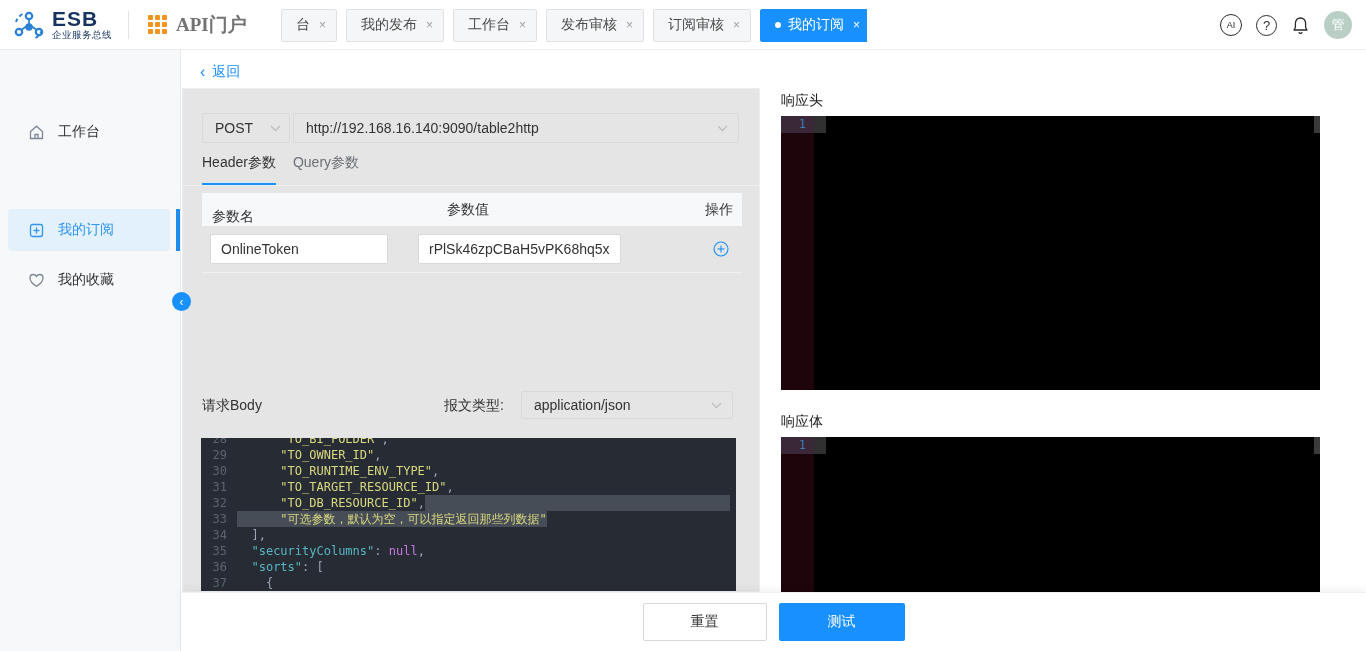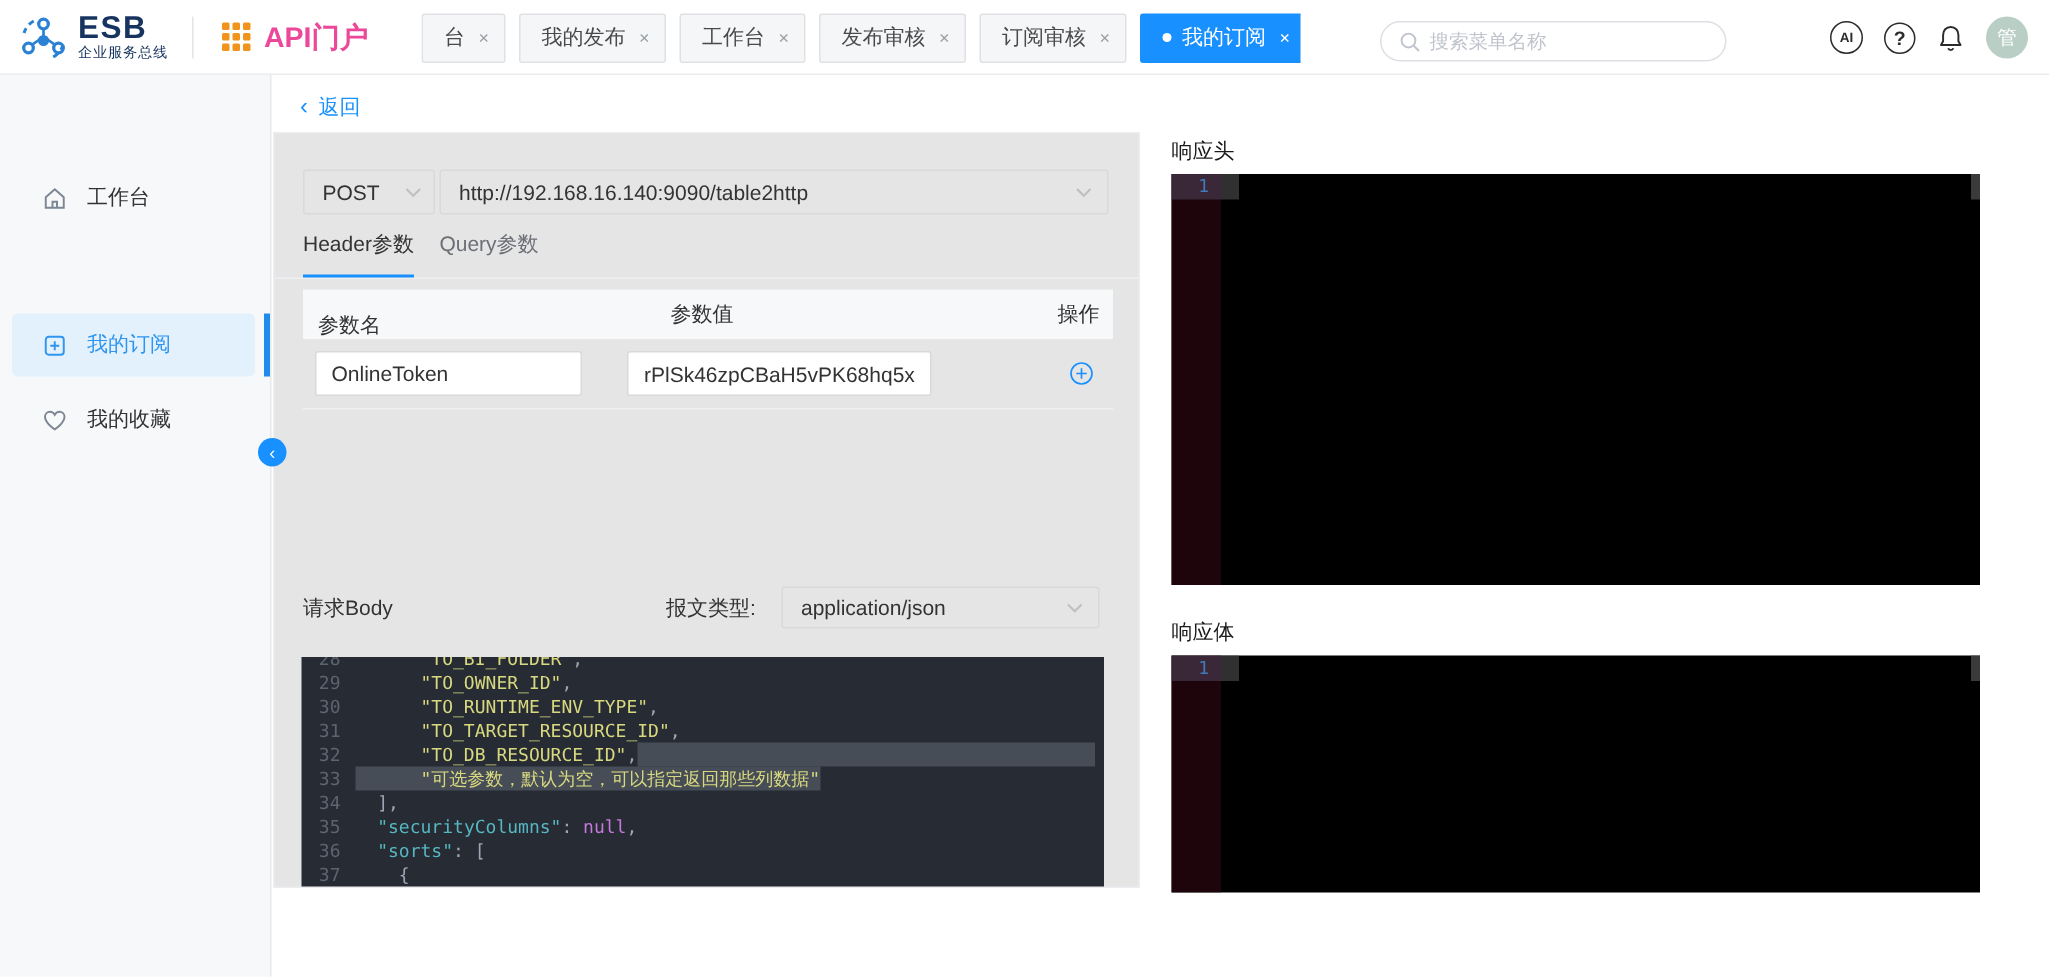--- a/index.html
+++ b/index.html
@@ -10,42 +10,42 @@
   .app-header { position:absolute; left:0; top:0; width:1366px; height:50px; background:#fff;
     border-bottom:1px solid #ececec; z-index:30; }
   .logo-wrap { position:absolute; left:12px; top:8px; display:flex; align-items:center; }
   .logo-text { margin-left:6px; }
   .logo-brand { font-size:21px; font-weight:bold; color:#17335f; letter-spacing:1px; line-height:20px; }
   .logo-sub { font-size:9.5px; color:#17335f; letter-spacing:.5px; }
   .header-divider { position:absolute; left:128px; top:11px; width:1px; height:28px; background:#e3e3e3; }
   .portal-grid { position:absolute; left:148px; top:15px; width:20px; height:20px;
     display:grid; grid-template-columns:repeat(3,5px); grid-template-rows:repeat(3,5px); gap:2px; }
   .portal-grid i { background:#f0941d; border-radius:1px; }
-  .portal-title { position:absolute; left:176px; top:12px; font-size:19px; font-weight:bold; color:#ec4899; }
+  .portal-title { position:absolute; left:176px; top:12px; font-size:19px; font-weight:bold; color:#737373;font-family:Liberation Serif, serif; }
 
   .tab-strip { position:absolute; left:281px; top:8px; width:586px; height:34px;
     display:flex; gap:9px; overflow:hidden; align-items:center; }
   .nav-tab { flex:0 0 auto; height:33px; display:flex; align-items:center; padding:0 10px 0 14px;
     background:#f5f6f7; border:1px solid #dfe1e4; border-radius:2px; font-size:14px; color:#4a4a4a;
     cursor:pointer; white-space:nowrap; }
   .nav-tab .x { margin-left:9px; font-size:12px; color:#9aa0a6; }
   .nav-tab.active { background:#1890ff; border-color:#1890ff; color:#fff; }
   .nav-tab.active .x { color:#fff; }
   .nav-tab .dot { width:6px; height:6px; border-radius:50%; background:#fff; margin-right:7px; }
 
   .search-box { position:absolute; left:920px; top:14px; width:231px; height:27px;
     border:1px solid #dcdfe3; border-radius:14px; display:flex; align-items:center; padding:0 12px; }
   .search-box svg { flex:0 0 auto; margin-right:6px; }
   .search-box input { border:0; outline:none; font-size:13px; color:#333; width:100%; background:transparent;
     font-family:"Liberation Sans",sans-serif; }
   .search-box input::placeholder { color:#c0c4cc; }
 
   .hdr-icons { position:absolute; right:14px; top:0; height:50px; display:flex; align-items:center; gap:14px; }
   .round-badge { width:22px; height:22px; border:1.6px solid #2b2b2b; border-radius:50%;
-    display:flex; align-items:center; justify-content:center; font-weight:bold; color:#2b2b2b; cursor:pointer; }
+    display:flex; align-items:center; justify-content:center; font-weight:normal; color:#2b2b2b; cursor:pointer; }
   .badge-ai { font-size:9px; }
   .badge-help { font-size:13px; width:21px; height:21px; }
   .bell { cursor:pointer; display:flex; }
   .avatar { width:28px; height:28px; border-radius:50%; background:#b9cfc6; color:#fff; font-size:13px;
     display:flex; align-items:center; justify-content:center; cursor:pointer; }
 
   
   .sidebar { position:absolute; left:0; top:50px; width:181px; height:601px; background:#f7f8fa;
     border-right:1px solid #e8eaec; z-index:10; }
   .side-item { position:absolute; left:8px; width:162px; height:42px; display:flex; align-items:center;
@@ -188,27 +188,20 @@
         <span>订阅审核</span>
         <span class="x">×</span>
       </div>
       <div class="nav-tab active">
         <span class="dot"></span>
         <span>我的订阅</span>
         <span class="x">×</span>
       </div>
     </div>
 
-  <div class="search-box">
-    <svg width="14" height="14" viewBox="0 0 14 14">
-      <circle cx="6" cy="6" r="4.6" fill="none" stroke="#c0c4cc" stroke-width="1.3"></circle>
-      <line x1="9.5" y1="9.5" x2="13" y2="13" stroke="#c0c4cc" stroke-width="1.3"></line>
-    </svg>
-    <input type="text" placeholder="搜索菜单名称" style="">
-  </div>
 
   <div class="hdr-icons">
     <div class="round-badge badge-ai">AI</div>
     <div class="round-badge badge-help">?</div>
     <span class="bell">
       <svg width="19" height="19" viewBox="0 0 19 19">
         <path d="M9.5 2 C6.4 2 4.4 4.3 4.4 7.3 L4.4 11.5 L3 14 L16 14 L14.6 11.5 L14.6 7.3 C14.6 4.3 12.6 2 9.5 2 Z" fill="none" stroke="#2b2b2b" stroke-width="1.3" stroke-linejoin="round"></path>
         <path d="M7.8 16.2 A1.8 1.8 0 0 0 11.2 16.2" fill="none" stroke="#2b2b2b" stroke-width="1.3"></path>
       </svg>
     </span>
@@ -371,13 +364,17 @@
   </div>
 
   <div class="resp-label" style="left:600px; top:363px;">响应体</div>
   <div class="resp-panel" style="top:387px; height:158px;">
     <div class="resp-gutter"></div>
     <div class="resp-line1">1</div>
     <div class="resp-cursorblock"></div>
     <div class="resp-scroll"></div>
   </div>
 
+  <div class="footer-bar">
+    <button class="btn-reset">重置</button>
+    <button class="btn-test">测试</button>
+  </div>
 </div>
 
 </body></html>

